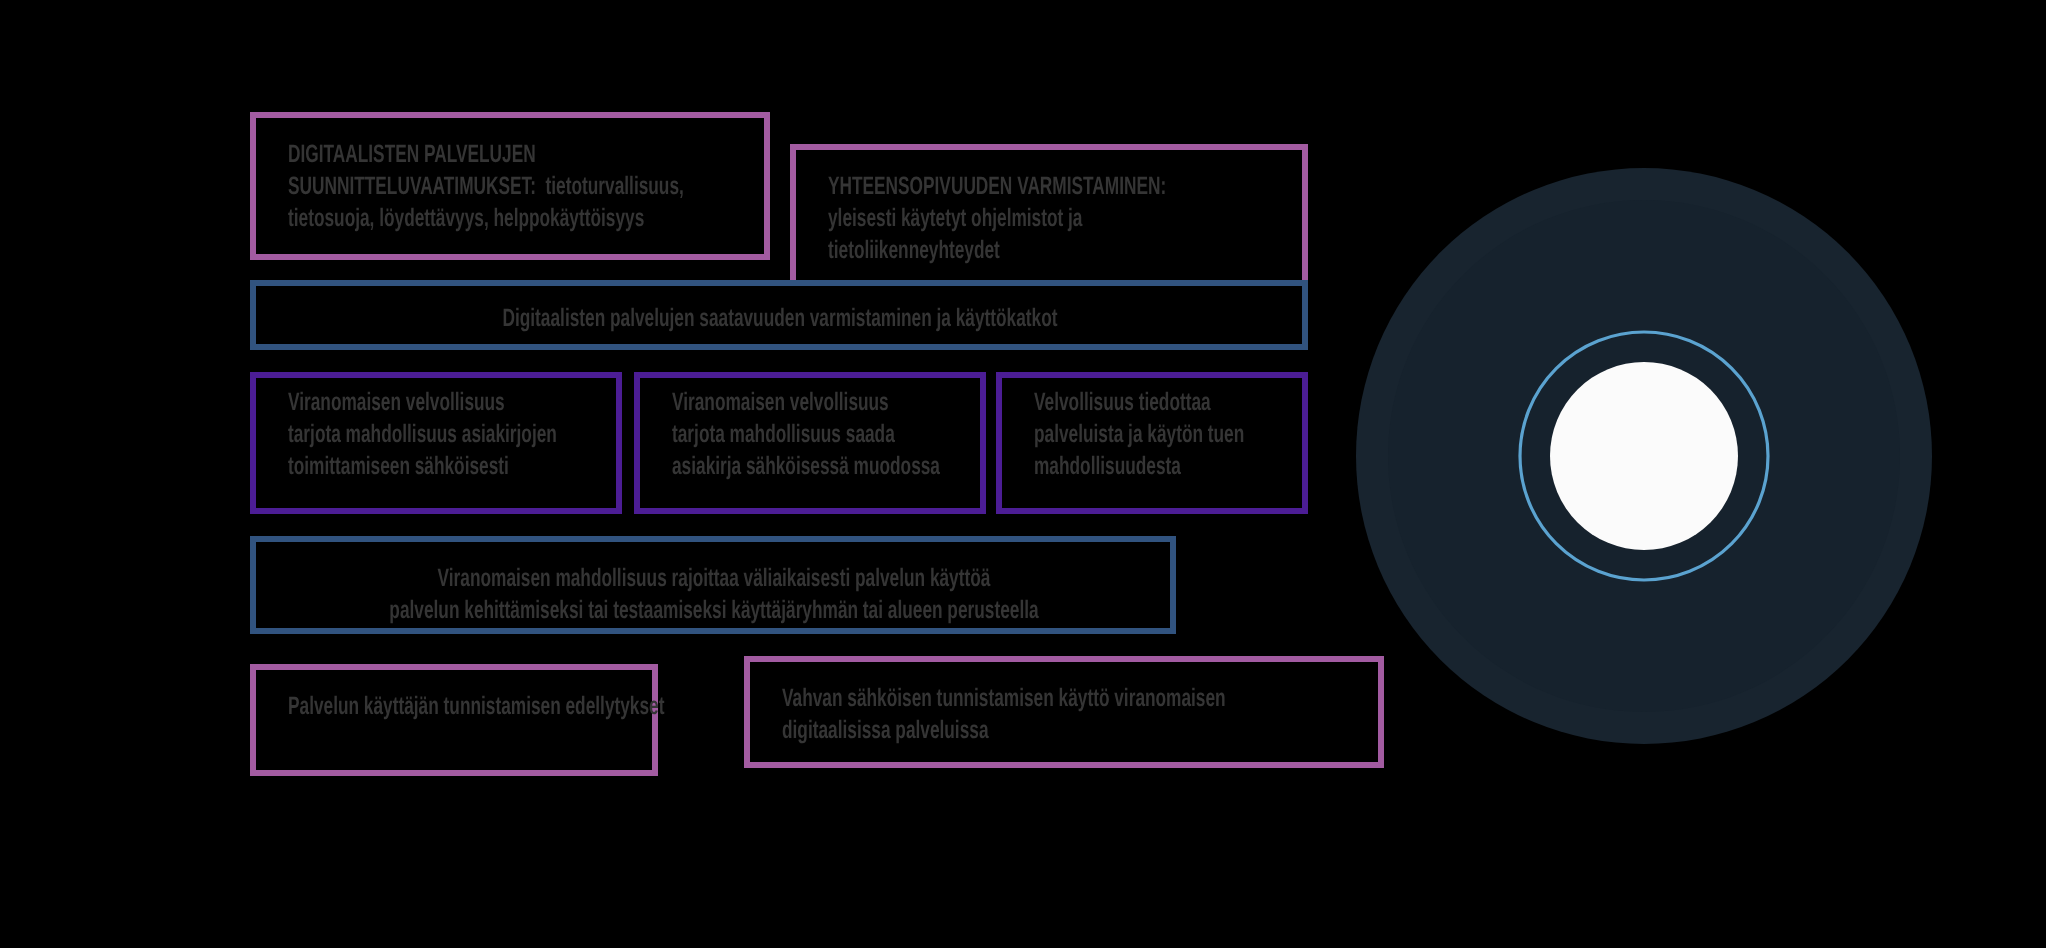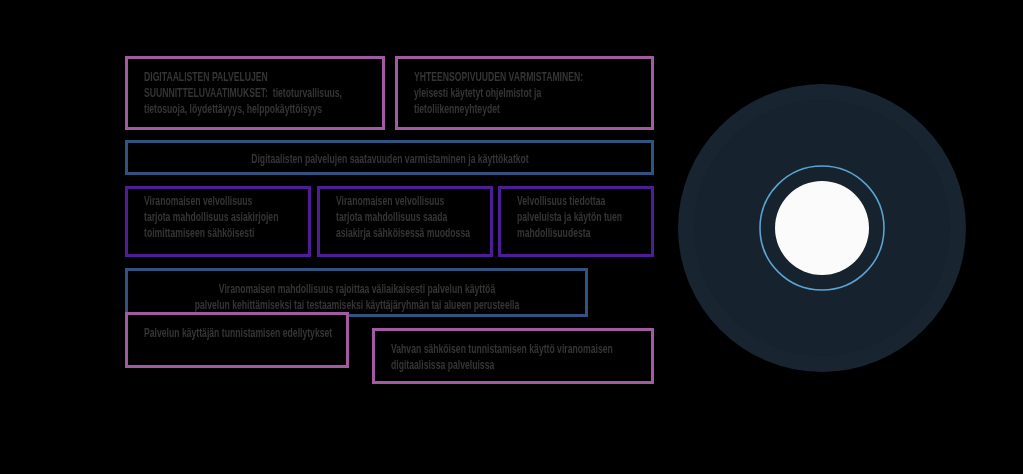--- a/index.html
+++ b/index.html
@@ -29,21 +29,21 @@
 <body>
 
 <div id="stage">
 
   <div class="box pink tleft" style="left:125px;top:24px;width:260px;height:74px;">
     <div class="txt" style="top:11px;left:16px;">DIGITAALISTEN PALVELUJEN
 SUUNNITTELUVAATIMUKSET:  tietoturvallisuus,
 tietosuoja, löydettävyys, helppokäyttöisyys</div>
   </div>
 
-  <div class="box pink tleft" style="left:395px;top:24px;width:259px;height:74px;">
+  <div class="box pink tleft" style="left:395px;top:40px;width:259px;height:74px;">
     <div class="txt" style="top:11px;left:16px;">YHTEENSOPIVUUDEN VARMISTAMINEN:
 yleisesti käytetyt ohjelmistot ja
 tietoliikenneyhteydet</div>
   </div>
 
   <div class="box dblue tcenter" style="left:125px;top:108px;width:529px;height:35px;">
     <div class="txt" style="top:9px;">Digitaalisten palvelujen saatavuuden varmistaminen ja käyttökatkot</div>
   </div>
 
   <div class="box lblue tleft" style="left:125px;top:154px;width:186px;height:71px;">
@@ -62,25 +62,25 @@
     <div class="txt" style="top:5px;left:16px;">Velvollisuus tiedottaa
 palveluista ja käytön tuen
 mahdollisuudesta</div>
   </div>
 
   <div class="box dblue tcenter" style="left:125px;top:236px;width:463px;height:49px;">
     <div class="txt" style="top:11px;">Viranomaisen mahdollisuus rajoittaa väliaikaisesti palvelun käyttöä
 palvelun kehittämiseksi tai testaamiseksi käyttäjäryhmän tai alueen perusteella</div>
   </div>
 
-  <div class="box pink tleft" style="left:125px;top:280px;width:224px;height:56px;">
+  <div class="box pink tleft" style="left:125px;top:300px;width:204px;height:56px;">
     <div class="txt" style="top:11px;left:16px;">Palvelun käyttäjän tunnistamisen edellytykset</div>
   </div>
 
-  <div class="box pink tleft" style="left:372px;top:296px;width:282px;height:56px;">
+  <div class="box pink tleft" style="left:372px;top:296px;width:320px;height:56px;">
     <div class="txt" style="top:11px;left:16px;">Vahvan sähköisen tunnistamisen käyttö viranomaisen
 digitaalisissa palveluissa</div>
   </div>
 
   <div id="circle">
    <svg viewBox="0 0 290 290" width="290" height="290" xmlns="http://www.w3.org/2000/svg">
      <defs>
        <clipPath id="ringClip">
             <circle cx="145" cy="145" r="144"></circle>
           </clipPath>

